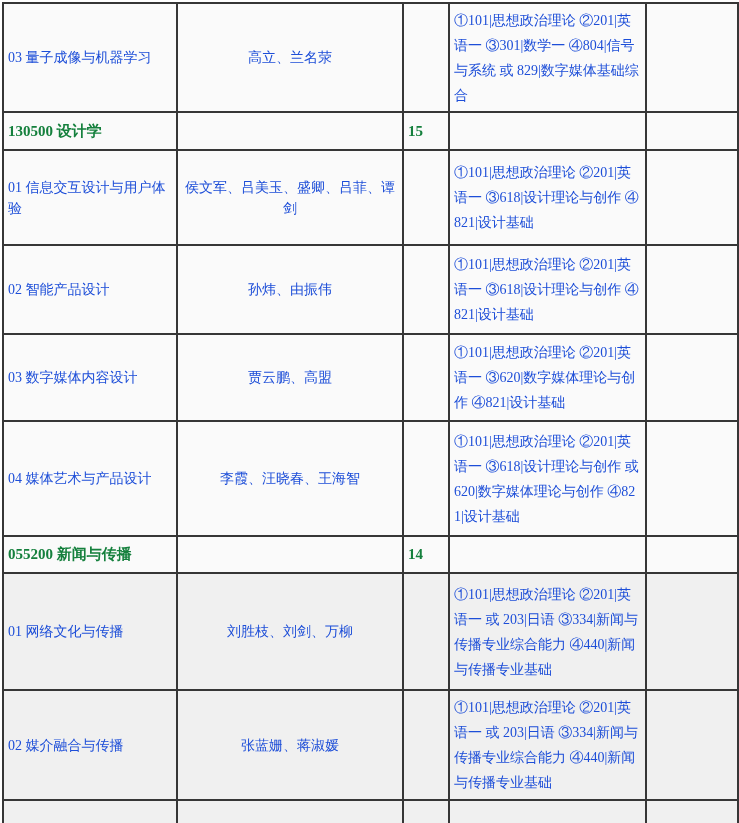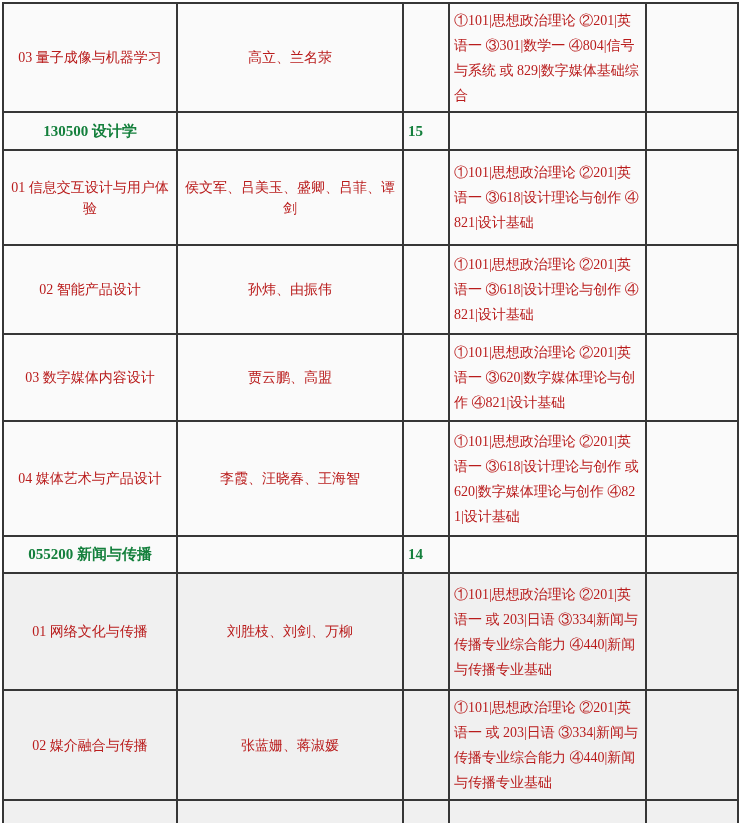--- a/index.html
+++ b/index.html
@@ -14,29 +14,29 @@
   }
   table.catalog {
     border-collapse: collapse;
     table-layout: fixed;
     width: 735px;
     margin: 2px 0 0 2px;
   }
   td {
     border: 2px solid #363636;
     background: #fafafa;
-    color: #b91c1c;
+    color: #1d4ed8;
     font-size: 14px;
     vertical-align: middle;
     padding: 2px 4px;
     overflow: hidden;
     word-break: break-all;
   }
   tr.gray td { background: #f0f0f0; }
-  td.program { text-align: center; line-height: 21px; }
+  td.program { text-align: left; line-height: 21px; }
   td.advisors { text-align: center; line-height: 21px; }
   td.quota { text-align: left; vertical-align: middle; }
   td.exams { text-align: left; line-height: 25px; padding: 3px 3px 3px 4px; }
   td.remarks { }
   tr.section td {
     font-weight: bold;
     color: #15803d;
     font-size: 15px;
   }
   

